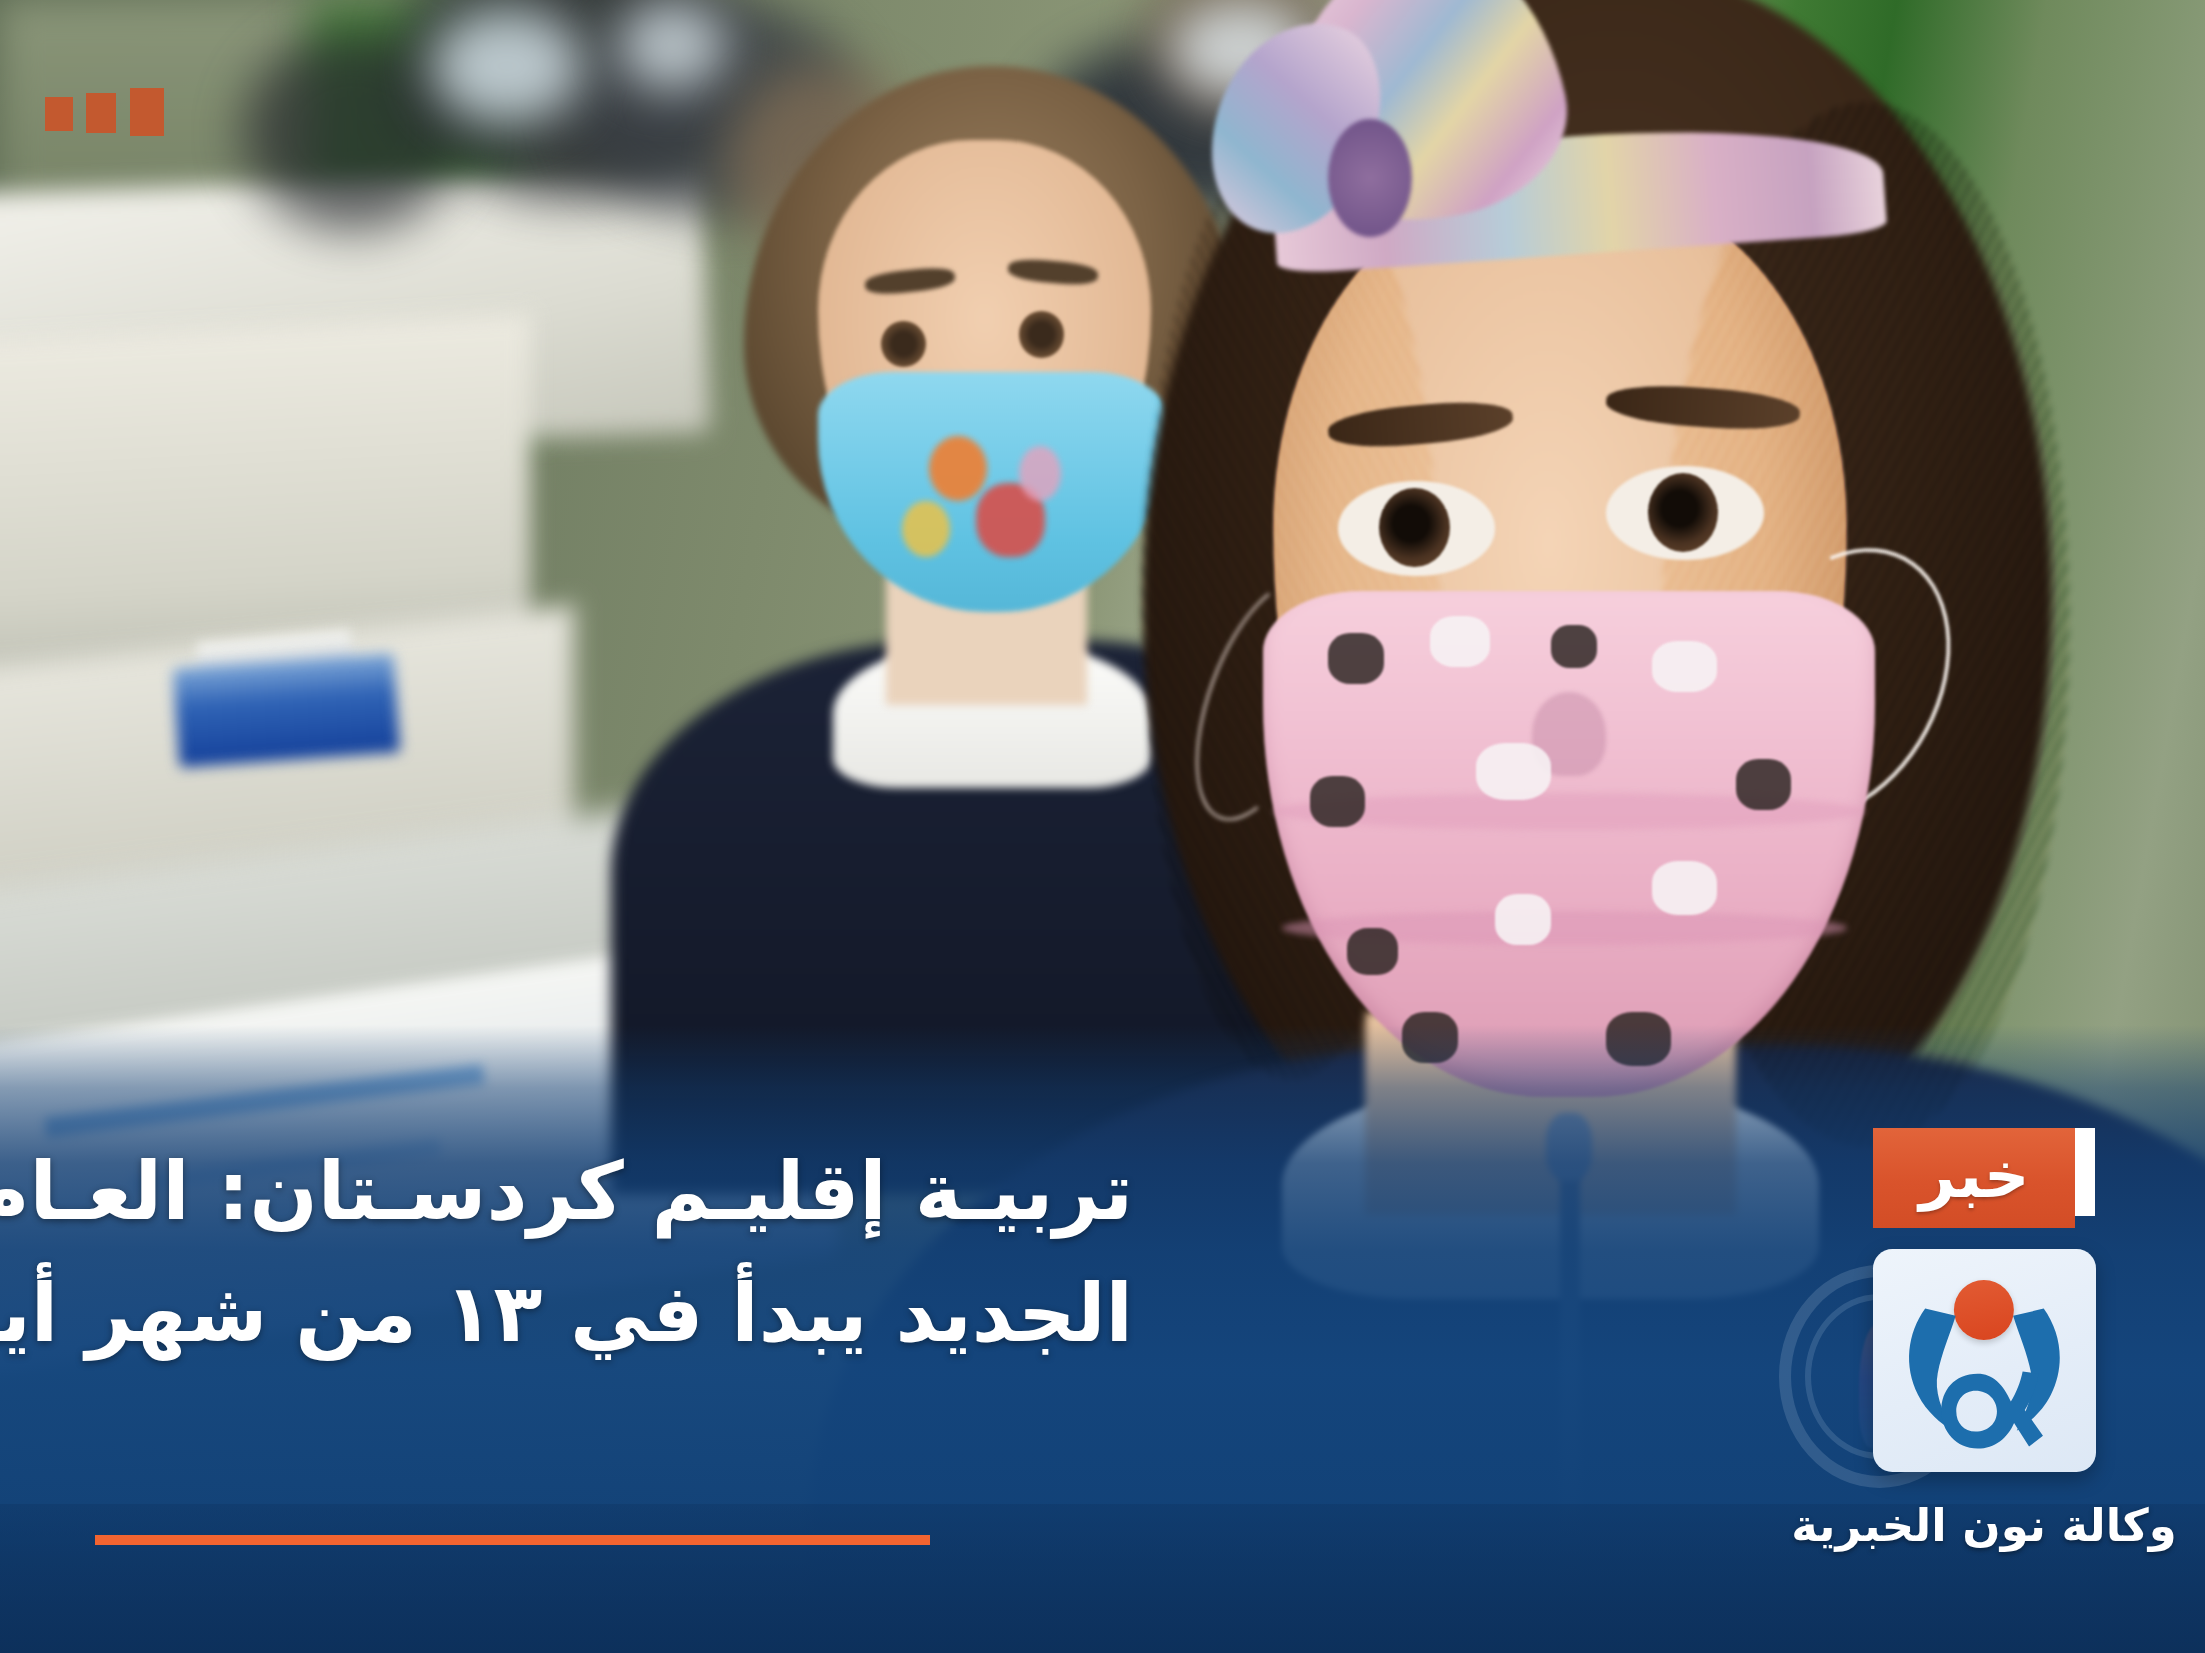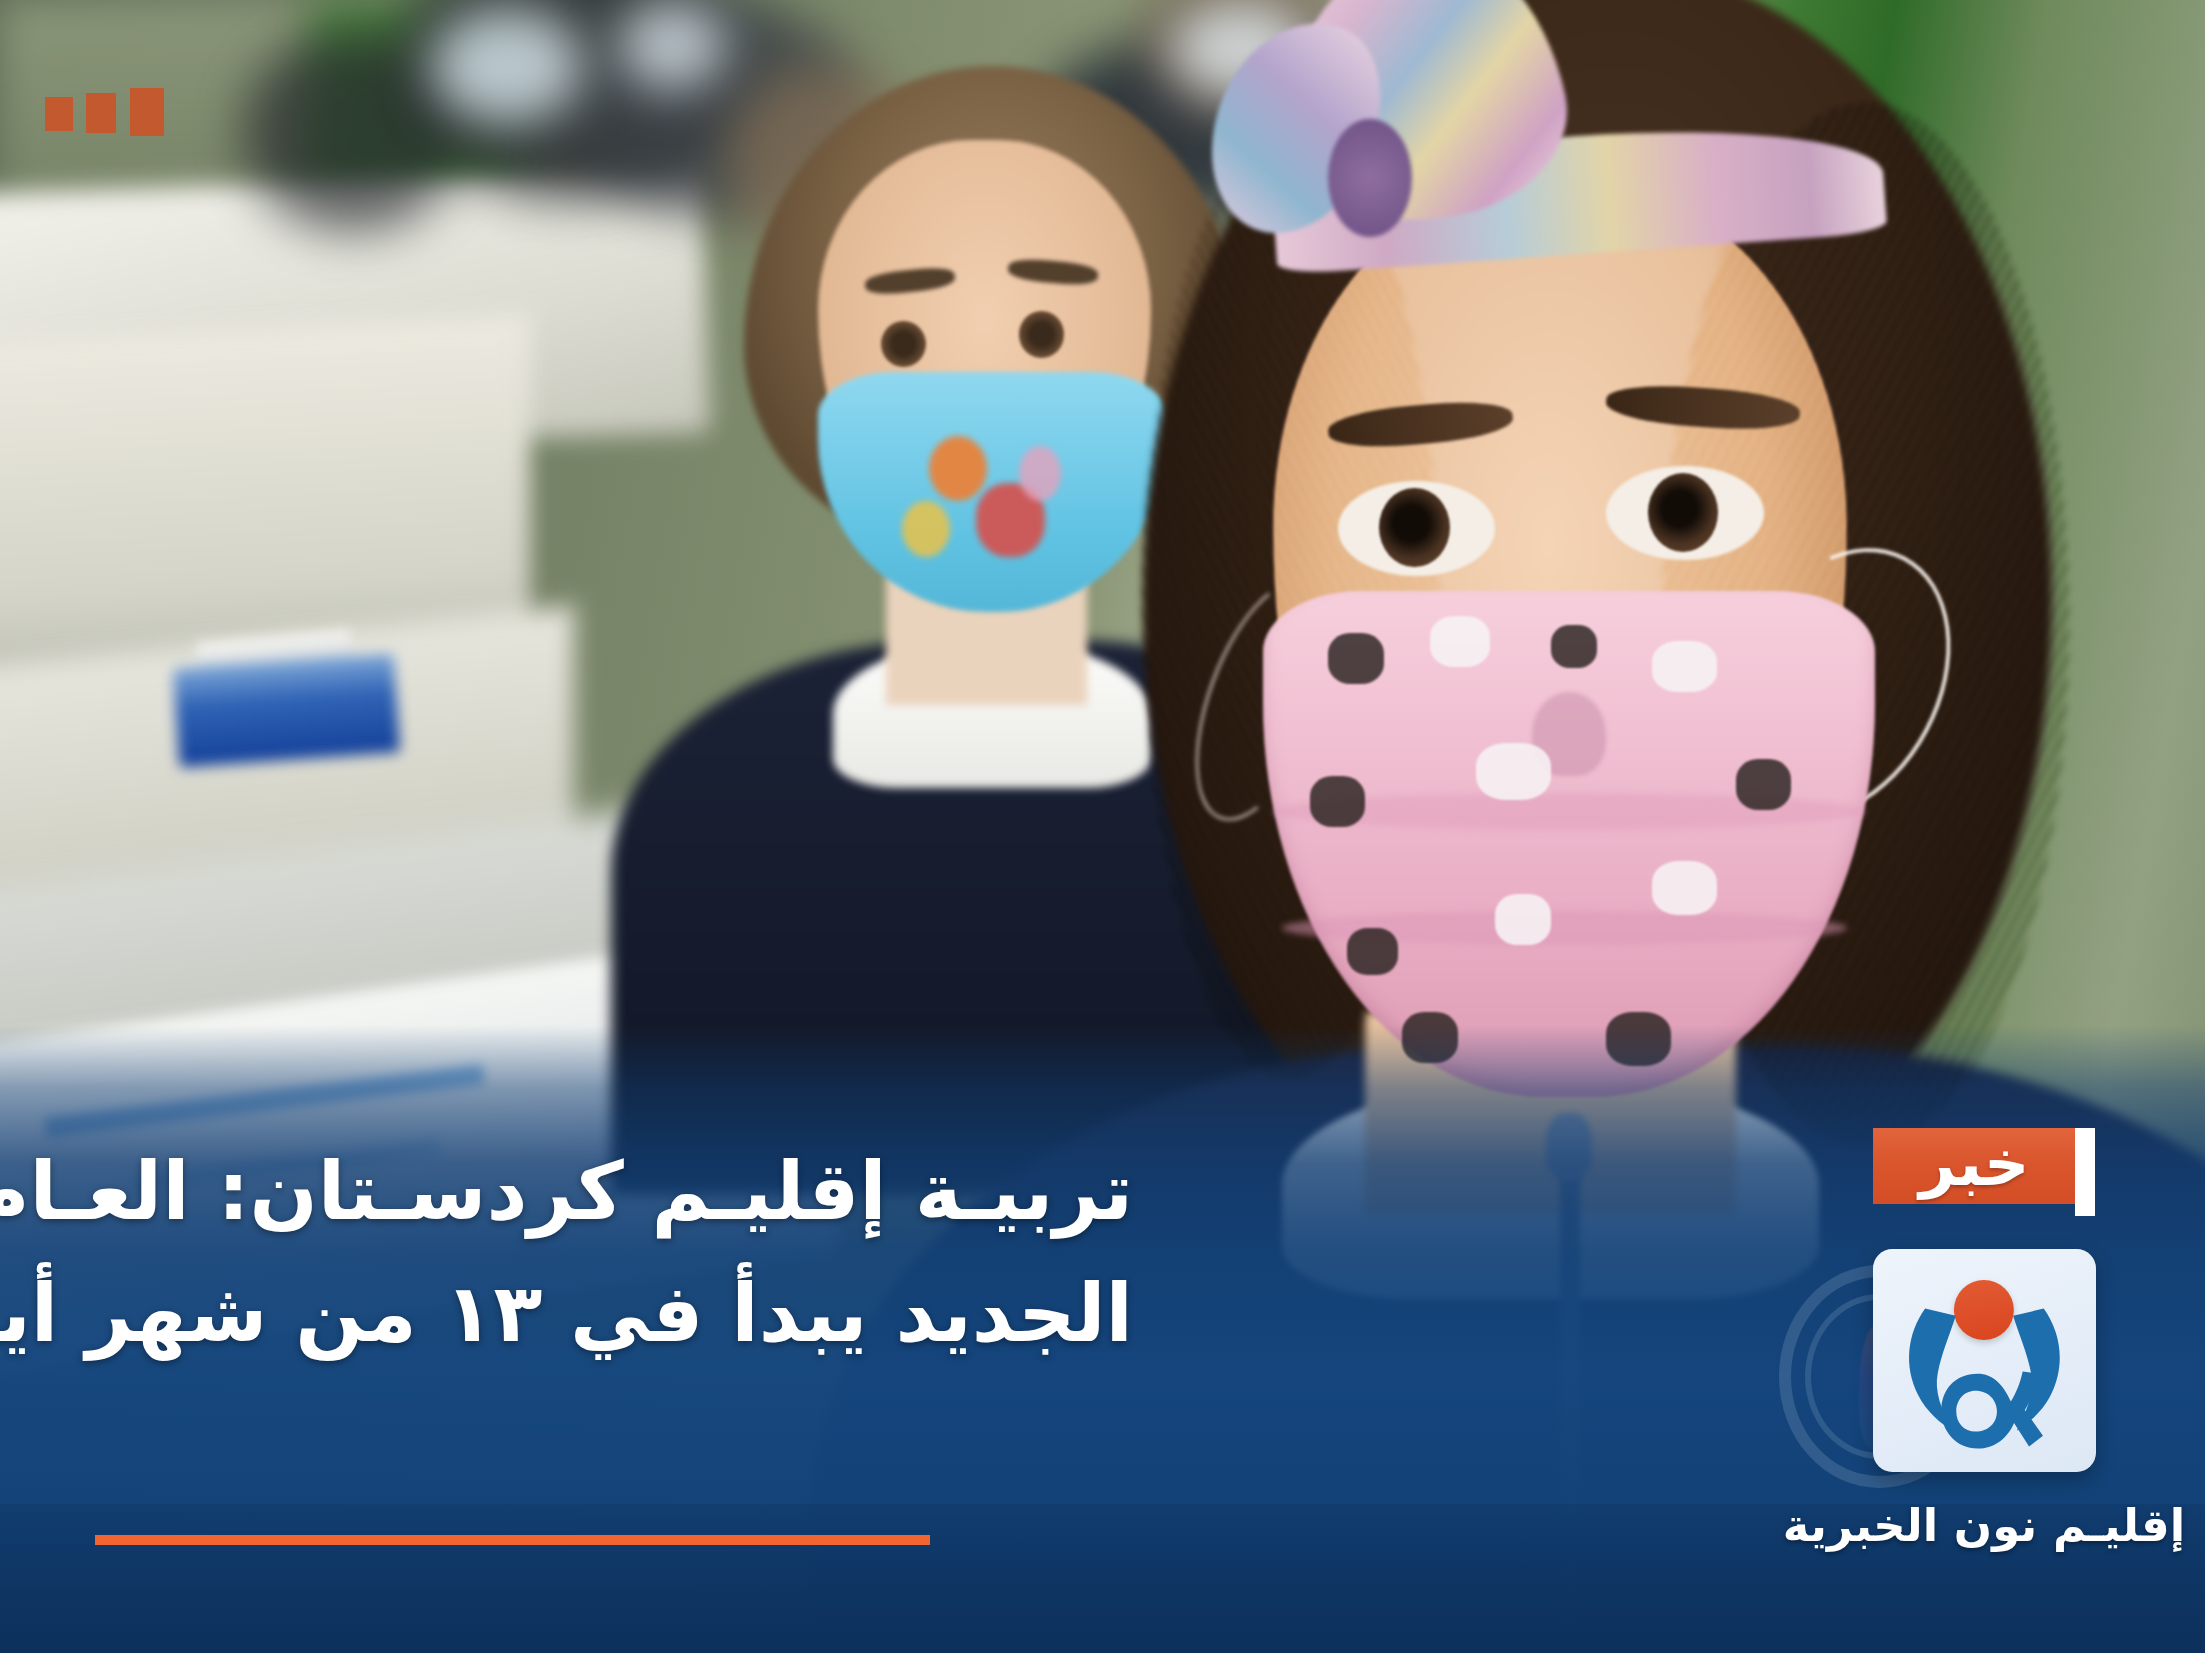--- a/index.html
+++ b/index.html
@@ -300,21 +300,21 @@
     background:#f26430;
   }
 
   
   .brand{
     position:absolute;right:46px;top:1128px;width:350px;
     display:flex;flex-direction:column;align-items:center;
   }
   .badge-row{display:flex;align-items:stretch;justify-content:center;width:100%;height:88px;}
   .badge{
-    flex:0 0 202px;height:76px;
+    flex:0 0 202px;height:100px;
     background:linear-gradient(180deg,#e2643a 0%,#d9532b 55%,#d34d26 100%);
     display:flex;align-items:center;justify-content:center;
     color:#fff;font-size:63px;font-weight:700;line-height:1;
     padding-bottom:6px;
     text-shadow:0 1.5px 3.7px rgba(0,0,0,.28);
   }
   .badge-bar{flex:0 0 19.4px;height:88px;background:#ffffff;margin-right:0;margin-left:0;}
 
   .logo{
     margin-top:33px;
@@ -466,17 +466,17 @@
       <svg class="logo-arc" viewBox="0 0 100 72">
         <path d="M17 2 C7 16, 5 34, 13 50 C18 60, 26 66, 32 70 C26 58, 22 48, 24 38 C26 27, 31 16, 34 6 Z" fill="#1d6ead"></path>
         <path d="M83 2 C93 16, 95 34, 87 50 C82 60, 74 66, 68 70 C74 58, 78 48, 76 38 C74 27, 69 16, 66 6 Z" fill="#1d6ead"></path>
       </svg>
       <svg class="logo-glyph" viewBox="0 0 100 80">
         <path d="M38 6 C16 6, 4 22, 4 40 C4 60, 18 76, 38 76 C54 76, 66 66, 72 52 L86 74 L99 64 L82 40 C88 30, 93 18, 95 6 L80 4 C78 14, 74 24, 69 32 C62 16, 52 6, 38 6 Z
                  M36 22 C48 22, 56 31, 56 41 C56 52, 48 60, 36 60 C25 60, 18 52, 18 41 C18 31, 25 22, 36 22 Z" fill="#1d6ead"></path>
       </svg>
     </div>
 
-    <div class="brand-name">إقليـم نون الخبرية</div>
+    <div class="brand-name">وكالة نون الخبرية</div>
   </div>
 
 </div>
 
 
 </body></html>

